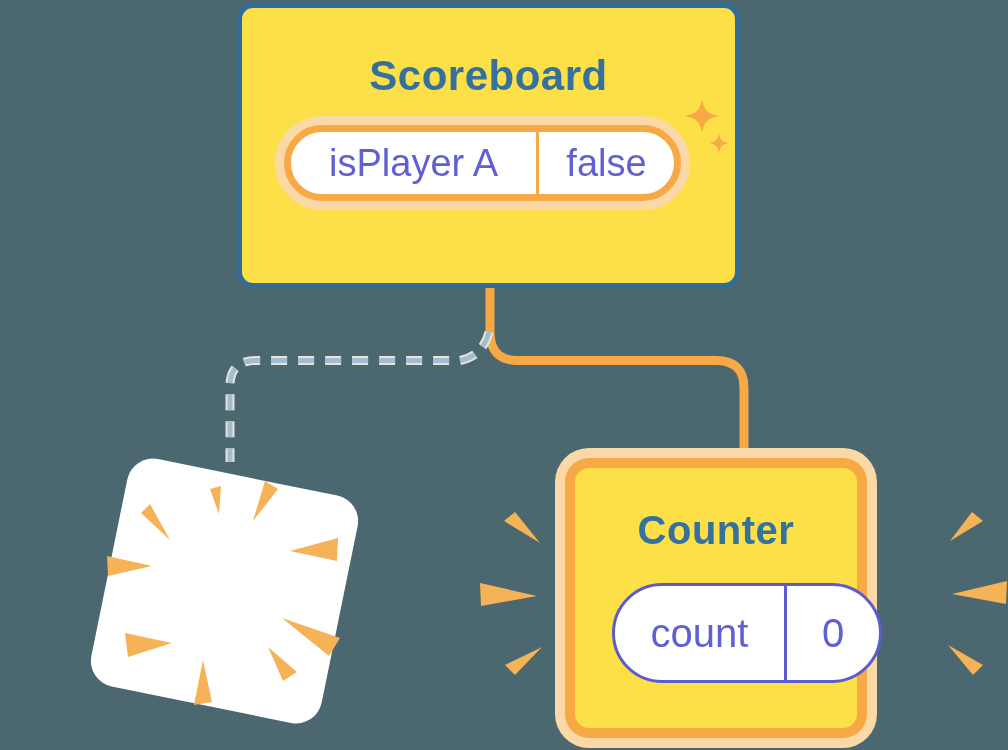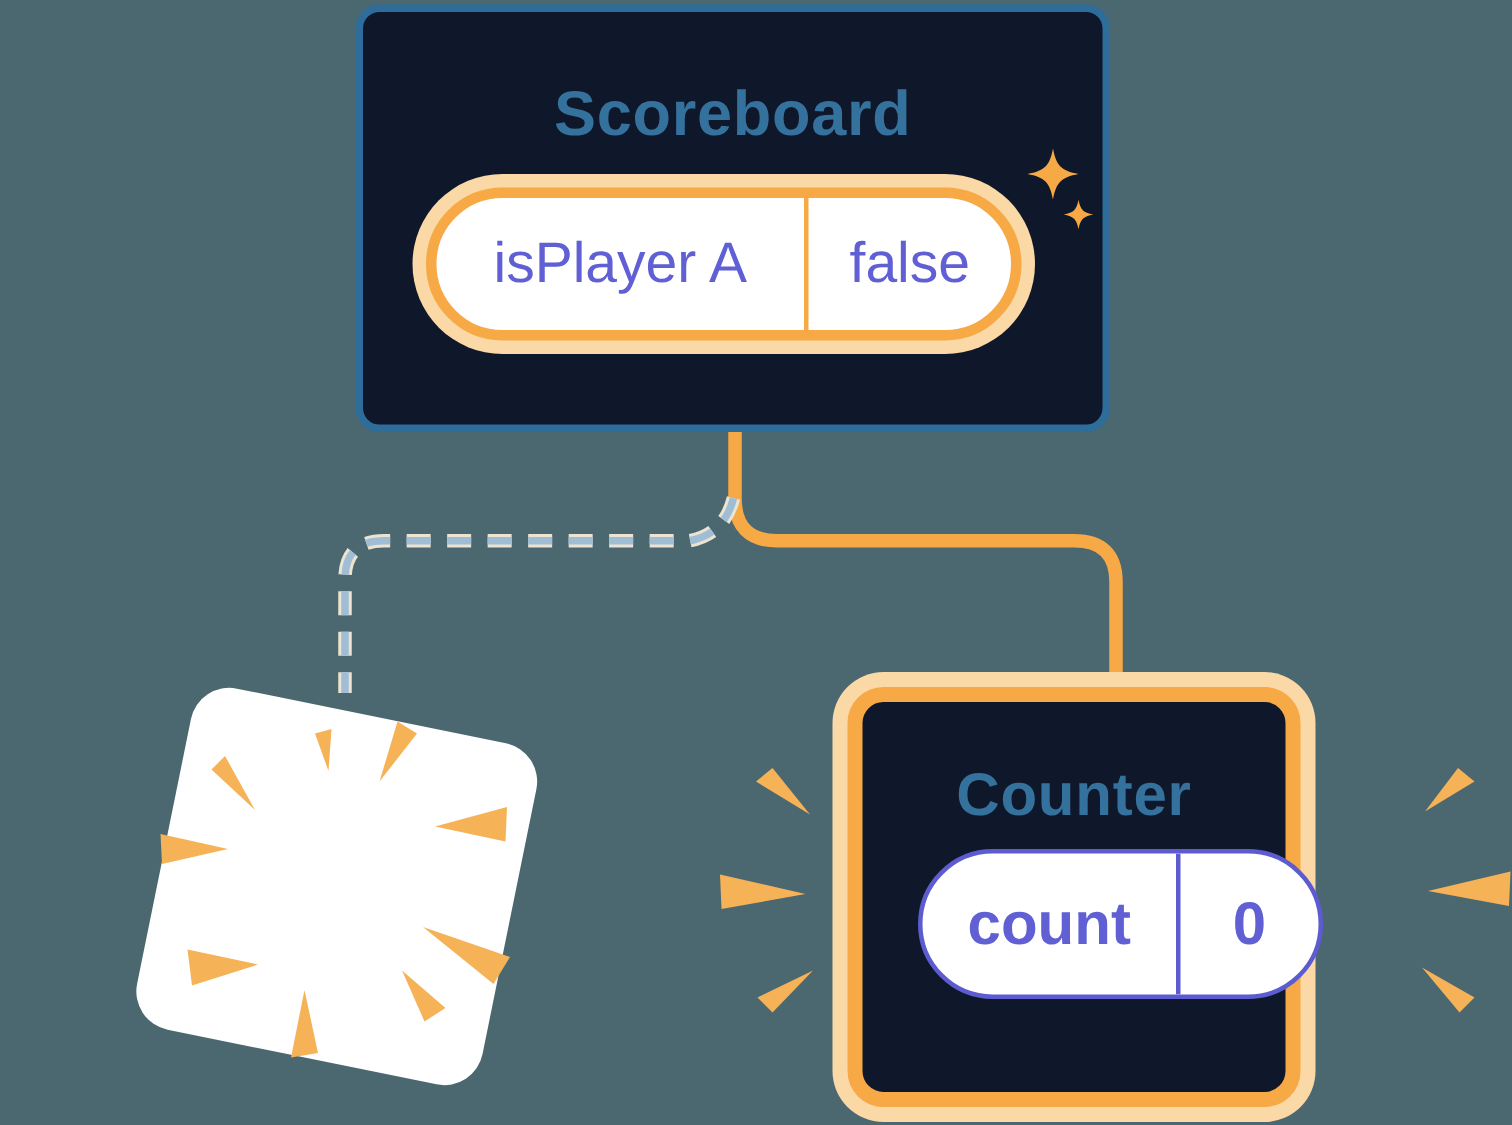--- a/index.html
+++ b/index.html
@@ -29,21 +29,21 @@
     width: 235px; height: 232px;
     background: #ffffff;
     border-radius: 26px;
     transform: rotate(11.5deg);
     z-index: 1;
   }
 
   
   .card {
     position: absolute;
-    background: #0f172a;
+    background: #fde047;
     box-sizing: border-box;
     z-index: 3;
   }
   .scoreboard-card {
     left: 237px; top: 3px;
     width: 503px; height: 285px;
     border: 5px solid #2e6d9a;
     border-radius: 16px;
   }
   .counter-card {
@@ -79,35 +79,34 @@
     display: flex;
     align-items: center;
     justify-content: center;
     color: #6060d4;
     white-space: nowrap;
   }
   .pill-divider { flex: 0 0 auto; }
 
   .scoreboard-pill {
     left: 42px; top: 117px;          
-    width: 397px; height: 102px;
+    width: 397px; height: 76px;
     border: 7px solid #f6a944;
     box-shadow: 0 0 0 9px #fbd9a6;
     font-size: 38px;
   }
   .scoreboard-pill .pill-key   { flex: 1 1 auto; }
   .scoreboard-pill .pill-divider { width: 3px; background: #f6a944; }
   .scoreboard-pill .pill-value { width: 135px; font-weight: 400; }
 
   .counter-pill {
-    left: 37px; top: 98px;          
+    left: 37px; top: 115px;          
     width: 270px; height: 100px;
     border: 3px solid #5c5cd0;
     font-size: 40px;
-    font-weight: bold;
   }
   .counter-pill .pill-key   { flex: 1 1 auto; }
   .counter-pill .pill-divider { width: 3px; background: #5c5cd0; }
   .counter-pill .pill-value { width: 92px; }
 </style>
 </head>
 <body>
 
 <div class="stage">
 

